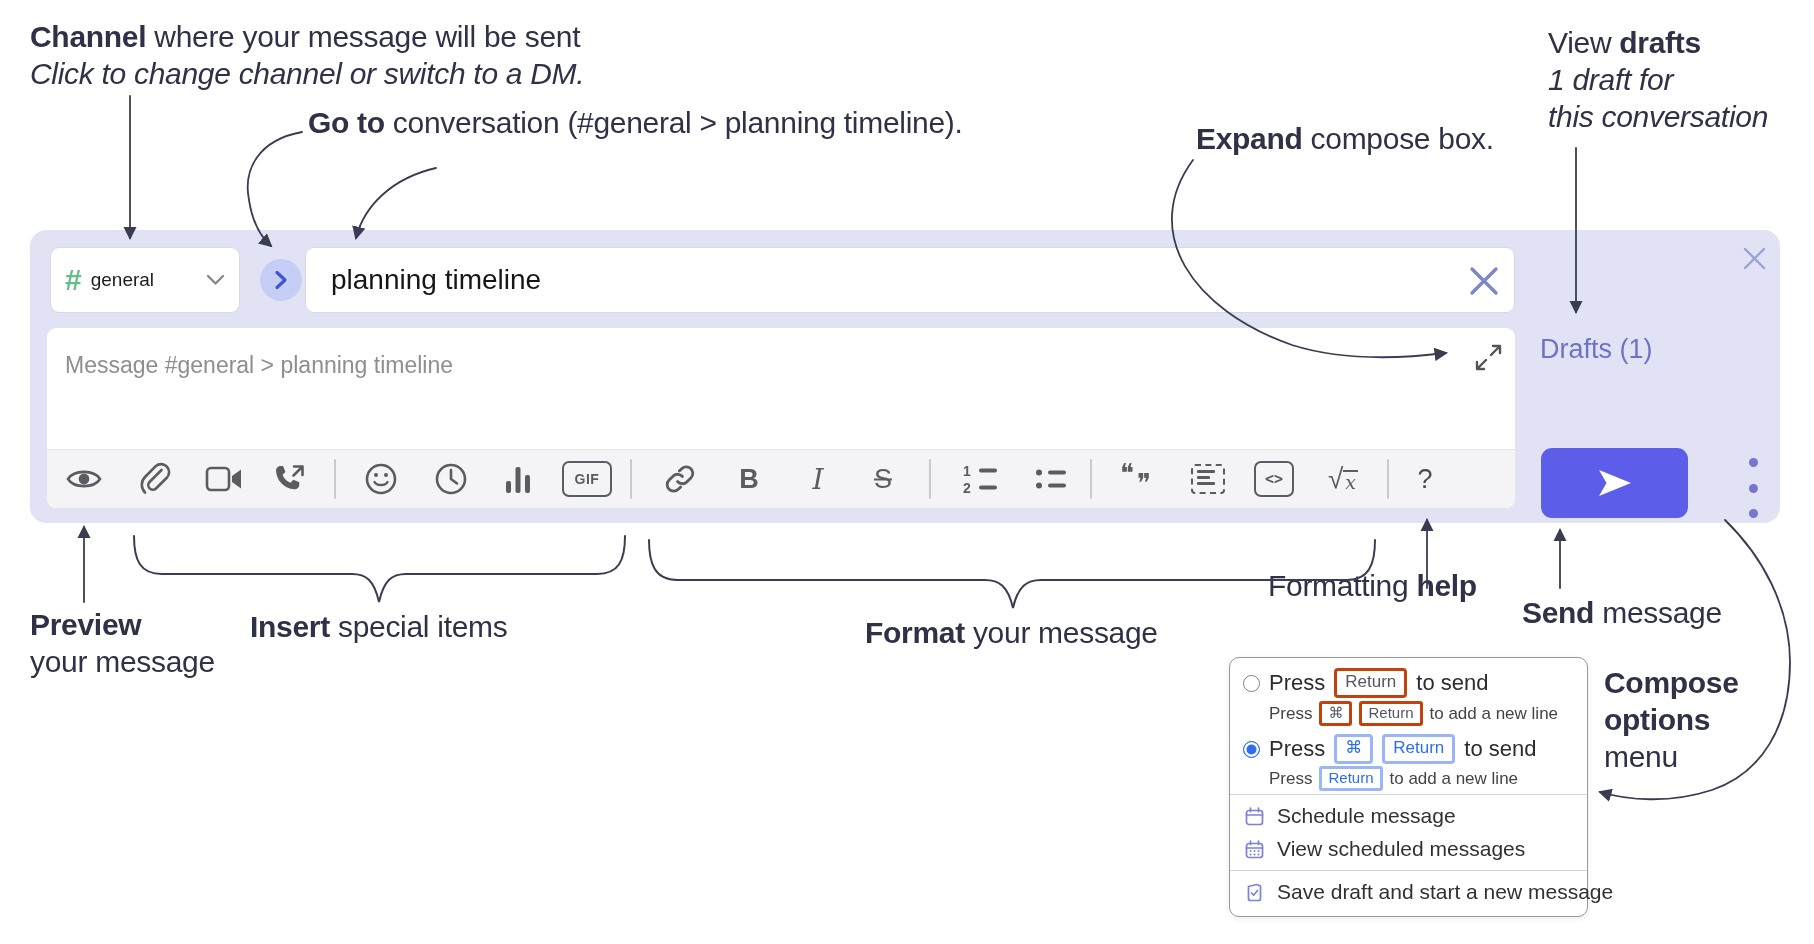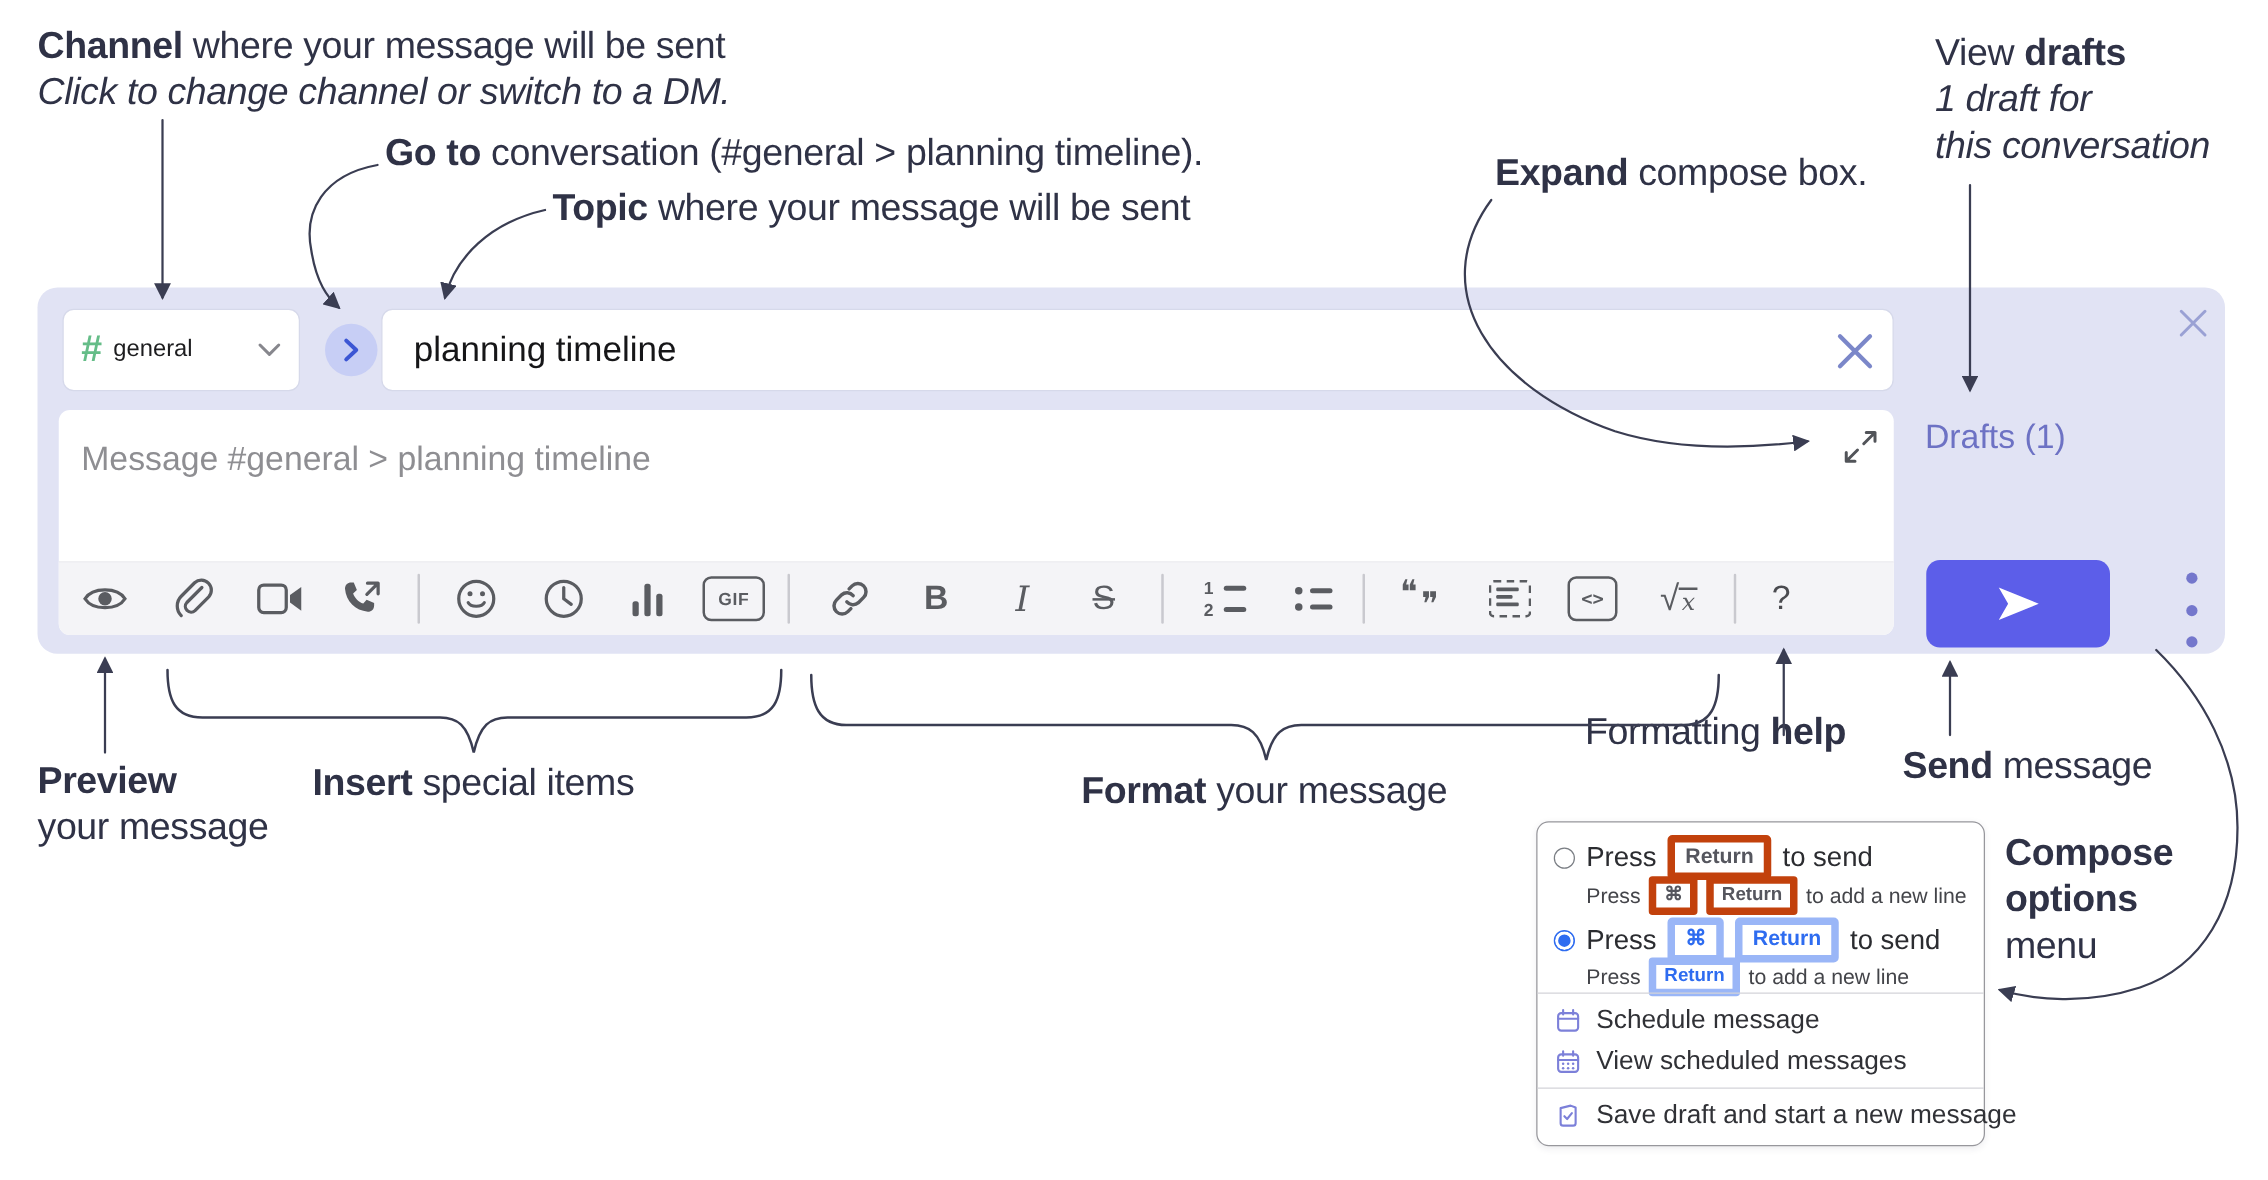--- a/index.html
+++ b/index.html
@@ -22,21 +22,21 @@
   .hash{color:#65bd88;font-weight:700;font-size:30px;margin-right:9px;}
   .chanName{font-size:19px;color:#1d1d1f;}
   .chanChev{margin-left:auto;}
   .gotoCircle{position:absolute;left:230px;top:29px;width:42px;height:42px;border-radius:50%;background:#c7cef5;
               display:flex;align-items:center;justify-content:center;cursor:pointer;}
   .topicBox{position:absolute;left:275px;top:17px;width:1210px;height:66px;background:#fff;border:1px solid #d6d9ea;
             border-radius:9px;box-sizing:border-box;display:flex;align-items:center;padding-left:25px;font-size:28px;color:#161618;}
   .topicClear{position:absolute;right:14px;top:17px;cursor:pointer;}
   .closeX{position:absolute;left:1712px;top:16px;cursor:pointer;}
   .msgArea{position:absolute;left:17px;top:98px;width:1468px;height:180px;background:#fff;border-radius:9px;}
-  .placeholder{position:absolute;left:18px;top:24px;font-size:27px;color:#8e8e92;}
+  .placeholder{position:absolute;left:18px;top:24px;font-size:23px;color:#8e8e92;}
   .expandIc{position:absolute;right:13px;top:16px;cursor:pointer;}
   .toolbar{position:absolute;left:0;bottom:0;width:100%;height:58px;background:#f4f4f7;border-top:1px solid #e2e2e9;
            border-radius:0 0 9px 9px;}
   .tb{position:absolute;top:50%;transform:translate(-50%,-50%);display:flex;align-items:center;justify-content:center;
       color:#5a5c61;cursor:pointer;}
   .tbdiv{position:absolute;top:9px;width:2px;height:40px;background:#c9c9cf;border-radius:1px;}
   .tbB{font-size:27px;font-weight:700;}
   .tbI{font-size:28px;font-family:"DejaVu Serif",serif;font-style:italic;}
   .tbS{font-size:27px;font-weight:500;text-decoration:line-through;}
   .tbQ{position:relative;width:38px;height:34px;}
@@ -63,22 +63,22 @@
   .ellip{position:absolute;left:1705px;top:228px;width:36px;height:60px;display:flex;flex-direction:column;align-items:center;
          justify-content:space-between;cursor:pointer;}
   .ellip i{width:9px;height:9px;border-radius:50%;background:#7477cc;}
   
   .popup{position:absolute;left:1229px;top:657px;width:359px;height:260px;background:#fff;border:1.5px solid #97979c;
          border-radius:10px;box-sizing:border-box;z-index:10;box-shadow:0 2px 6px rgba(40,40,60,0.08);}
   .prow{position:absolute;display:inline-flex;align-items:center;gap:9px;font-size:22px;color:#2b2c30;white-space:nowrap;cursor:pointer;}
   .psub{position:absolute;display:inline-flex;align-items:center;gap:7px;font-size:17px;color:#434449;white-space:nowrap;}
   .radio{width:17px;height:17px;border-radius:50%;border:1.5px solid #7a7e84;background:#fff;box-sizing:border-box;flex:0 0 auto;}
   .radio.sel{border:1.5px solid #2e6cf0;background:#2e6cf0;box-shadow:inset 0 0 0 2.5px #fff;}
-  .kbd{display:inline-block;border:6px solid #c2410c;border-radius:4px;padding:1px 8px 3px;font-size:17px;line-height:20px;
-       color:#55565e;background:#fff;font-weight:bold;}
+  .kbd{display:inline-block;border:3px solid #c2410c;border-radius:4px;padding:1px 8px 3px;font-size:17px;line-height:20px;
+       color:#55565e;background:#fff;}
   .kbd.sm{font-size:15px;line-height:17px;padding:0 6px 2px;border-radius:3px;}
   .kbd.blue{border-color:#9ab6f7;color:#2e6cf0;}
   .pdiv{position:absolute;left:0;width:100%;height:1px;background:#d4d4d9;}
   .pitem{position:absolute;left:15px;display:inline-flex;align-items:center;gap:13px;font-size:21px;color:#303136;
          white-space:nowrap;cursor:pointer;}
 </style>
 </head>
 <body>
 
 <div class="stage">
@@ -102,23 +102,20 @@
     <path class="brace" d="M 649,540 C 649,564 655,580 677,580 L 985,580 C 999,580 1008,586 1013,608 C 1018,586 1027,580 1041,580 L 1347,580 C 1369,580 1375,564 1375,540"></path>
   </svg>
 
   <div class="note" style="left:30px;top:18px;">
     <div><b>Channel</b><span> where your message will be sent</span></div>
     <div class="it">Click to change channel or switch to a DM.</div>
   </div>
   <div class="note" style="left:308px;top:104px;">
     <b>Go to</b><span> conversation (#general &gt; planning timeline).</span>
   </div>
-  <div class="note" style="left:442px;top:148px;">
-    <b>Topic</b><span> where your message will be sent</span>
-  </div>
   <div class="note" style="left:1196px;top:120px;">
     <b>Expand</b><span> compose box.</span>
   </div>
   <div class="note" style="left:1548px;top:24px;">
     <div><span>View </span><b>drafts</b></div>
     <div class="it">1 draft for</div>
     <div class="it">this conversation</div>
   </div>
 
   <div class="compose">

